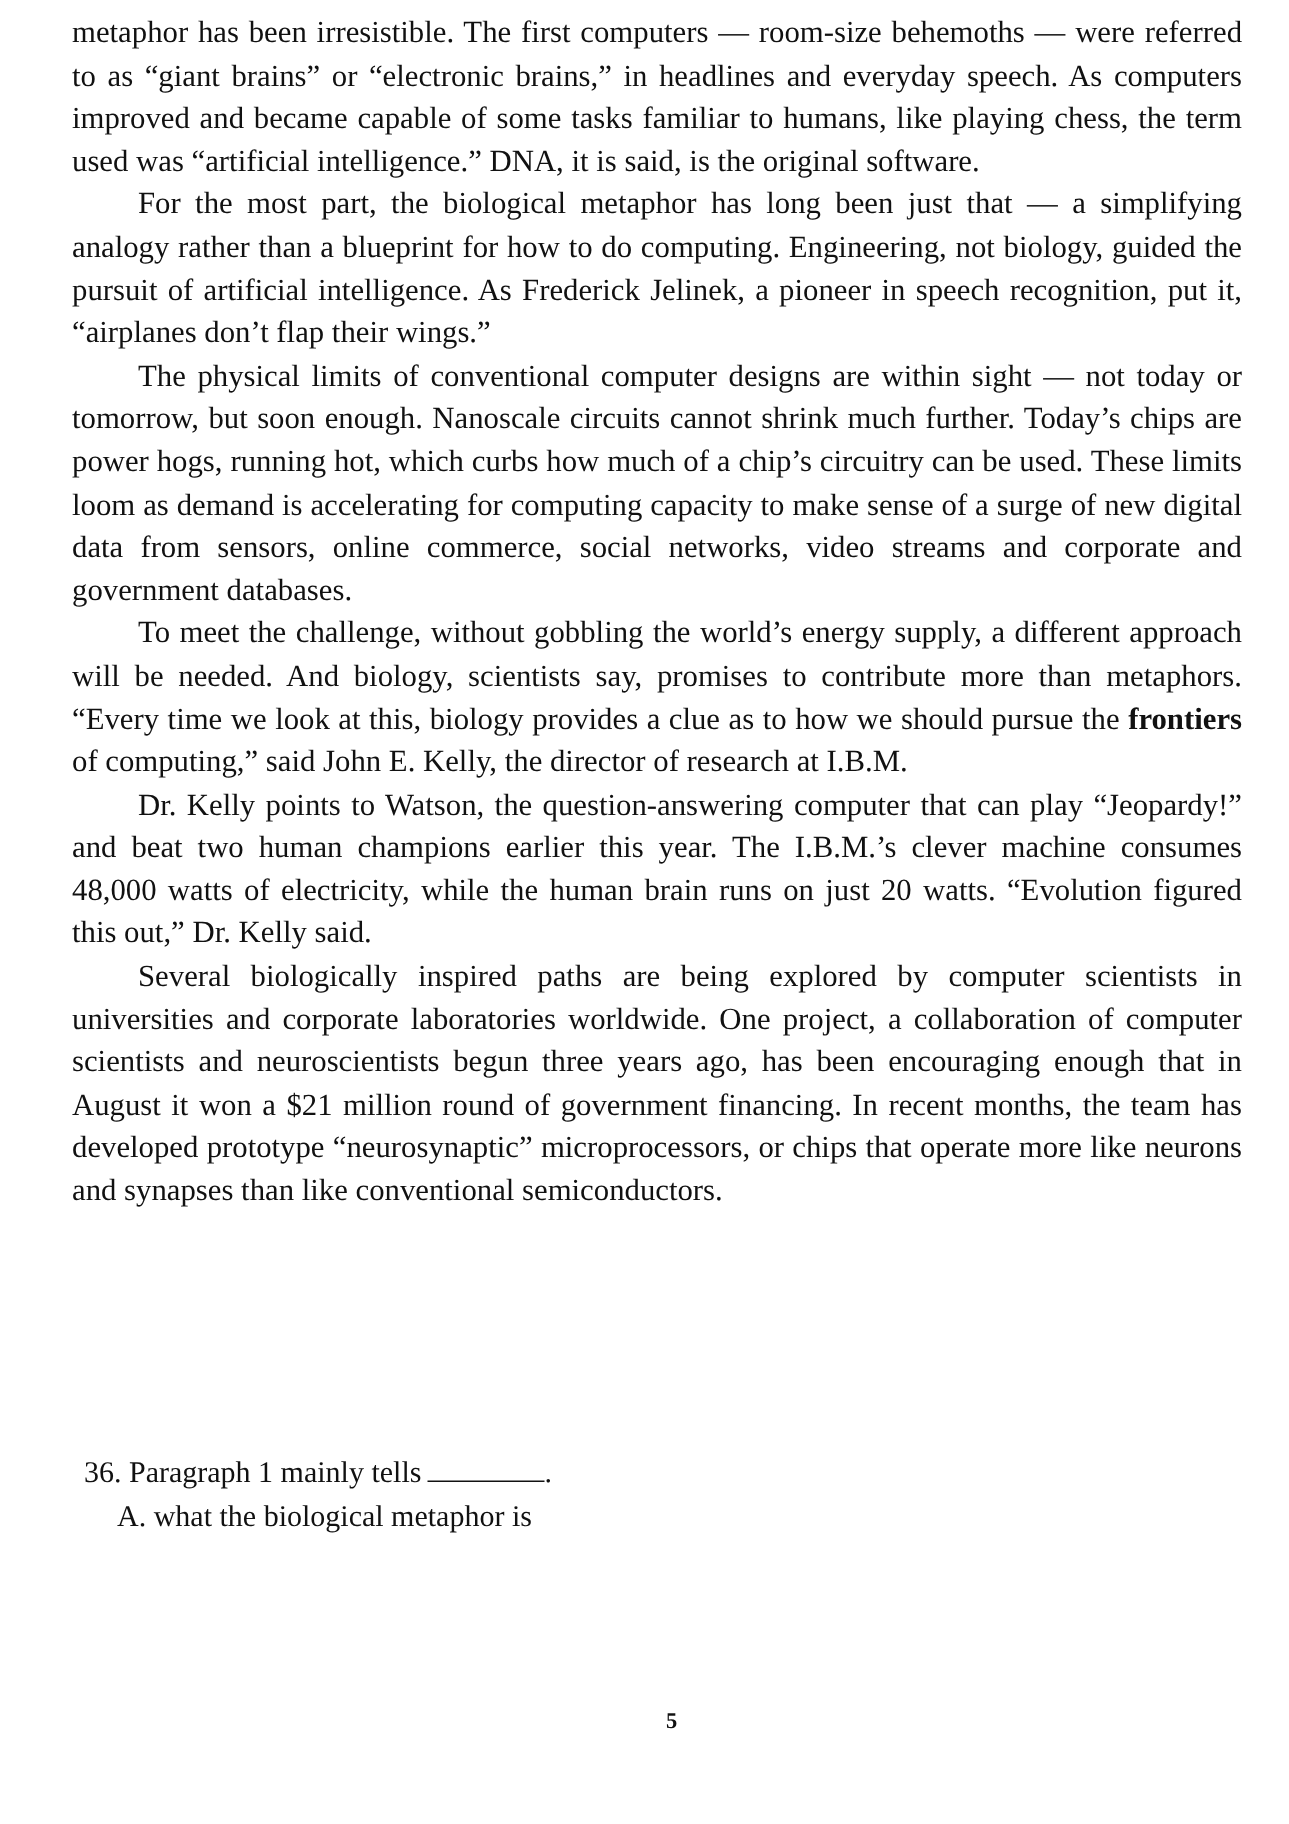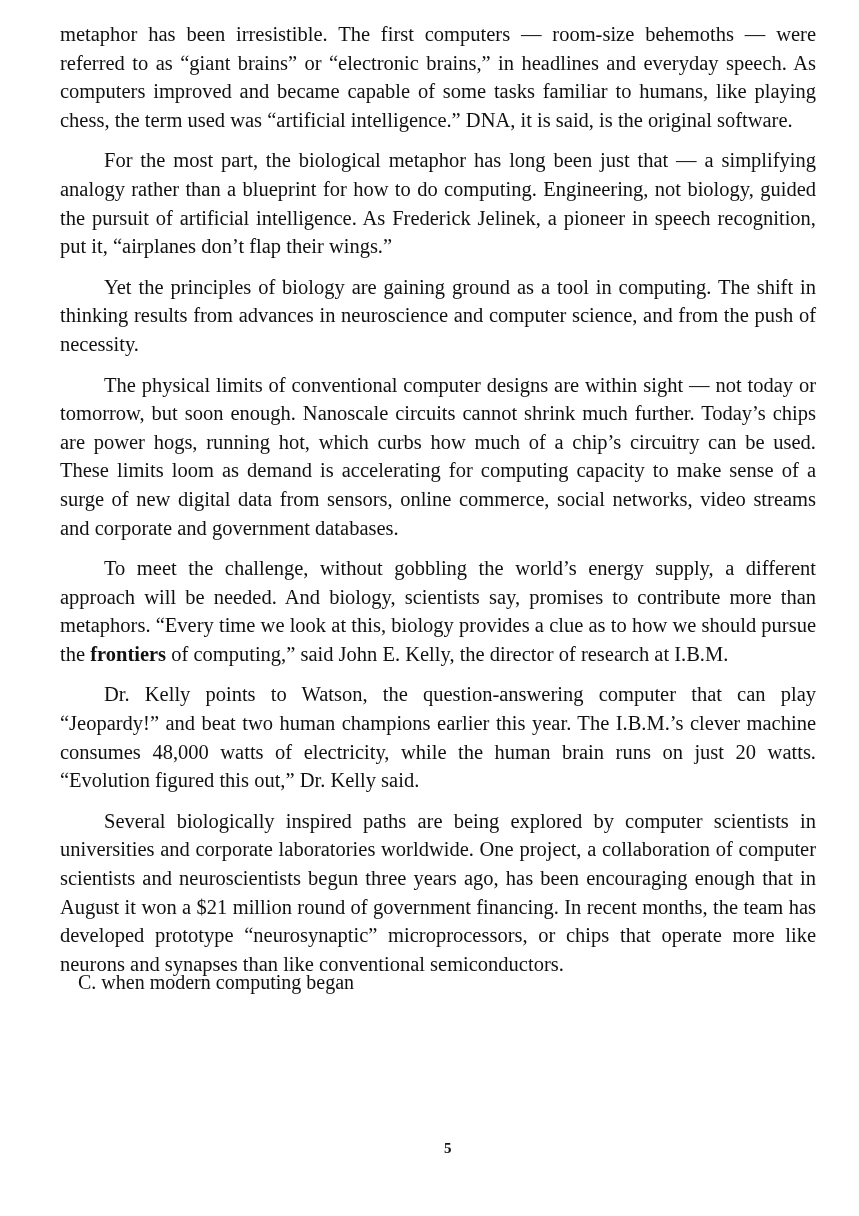--- a/index.html
+++ b/index.html
@@ -18,21 +18,21 @@
     .page {
       position: absolute;
       left: 48px;
       top: 8px;
       width: 780px;
     }
     .para {
       font-size: 20.5px;
       line-height: 28.6px;
       text-align: justify;
-      margin: 12px;
+      margin: 0;
       text-indent: 0;
     }
     .para.indent {
       text-indent: 44px;
       font-family: Liberation Serif, serif;
     }
     .para b {
       font-weight: bold;
     }
     .question {
@@ -68,26 +68,26 @@
       font-size: 15px;
       font-weight: bold;
     }
   </style>
 </head>
 <body>
 
 <div class="page">
   <p class="para">metaphor has been irresistible. The first computers — room-size behemoths — were referred to as “giant brains” or “electronic brains,” in headlines and everyday speech. As computers improved and became capable of some tasks familiar to humans, like playing chess, the term used was “artificial intelligence.” DNA, it is said, is the original software.</p>
   <p class="para indent">For the most part, the biological metaphor has long been just that — a simplifying analogy rather than a blueprint for how to do computing. Engineering, not biology, guided the pursuit of artificial intelligence. As Frederick Jelinek, a pioneer in speech recognition, put it, “airplanes don’t flap their wings.”</p>
-  <p class="para indent">Yet the principles of biology are gaining ground as a tool in computing. The shift in thinking results from advances in neuroscience and computer science, and from the push of necessity.</p>
   <p class="para indent">The physical limits of conventional computer designs are within sight — not today or tomorrow, but soon enough. Nanoscale circuits cannot shrink much further. Today’s chips are power hogs, running hot, which curbs how much of a chip’s circuitry can be used. These limits loom as demand is accelerating for computing capacity to make sense of a surge of new digital data from sensors, online commerce, social networks, video streams and corporate and government databases.</p>
   <p class="para indent"><span>To meet the challenge, without gobbling the world’s energy supply, a different approach will be needed. And biology, scientists say, promises to contribute more than metaphors. “Every time we look at this, biology provides a clue as to how we should pursue the </span><b>frontiers</b><span> of computing,” said John E. Kelly, the director of research at I.B.M.</span></p>
   <p class="para indent">Dr. Kelly points to Watson, the question-answering computer that can play “Jeopardy!” and beat two human champions earlier this year. The I.B.M.’s clever machine consumes 48,000 watts of electricity, while the human brain runs on just 20 watts. “Evolution figured this out,” Dr. Kelly said.</p>
   <p class="para indent">Several biologically inspired paths are being explored by computer scientists in universities and corporate laboratories worldwide. One project, a collaboration of computer scientists and neuroscientists begun three years ago, has been encouraging enough that in August it won a $21 million round of government financing. In recent months, the team has developed prototype “neurosynaptic” microprocessors, or chips that operate more like neurons and synapses than like conventional semiconductors.</p>
 </div>
 
 <div class="question">
+  <p class="stem"><span>36. Paragraph 1 mainly tells</span><span class="blank"></span><span>.</span></p>
   <ul class="options">
-    <li>C. when modern computing began</li>
+    <li>A. what the biological metaphor is</li>
   </ul>
 </div>
 
 <div class="page-number">5</div>
 
 </body></html>

